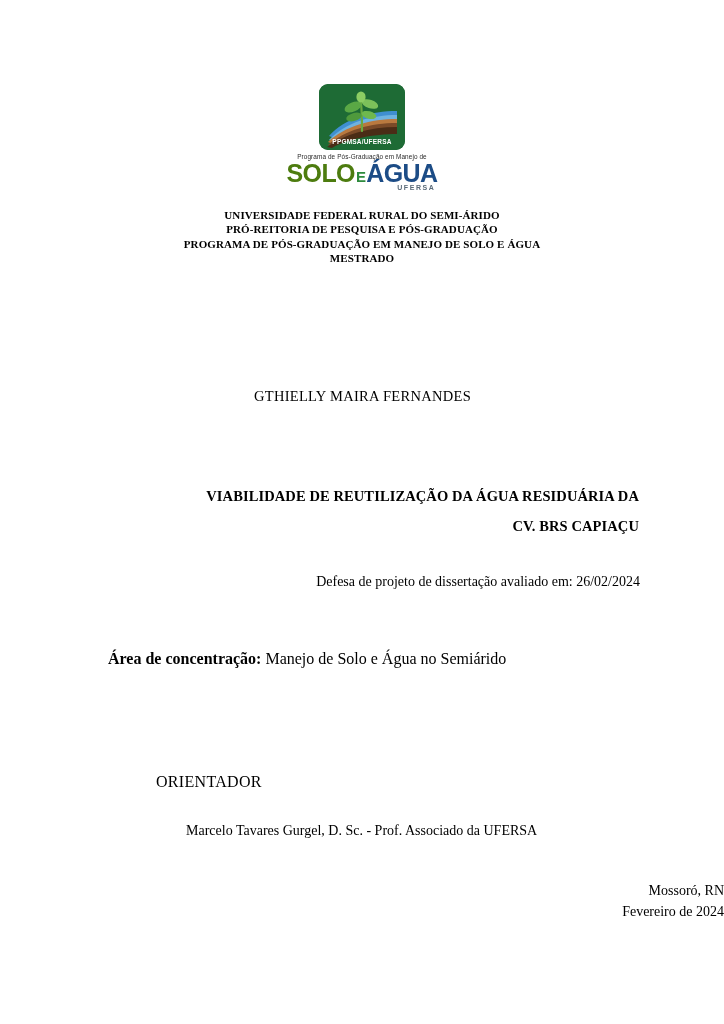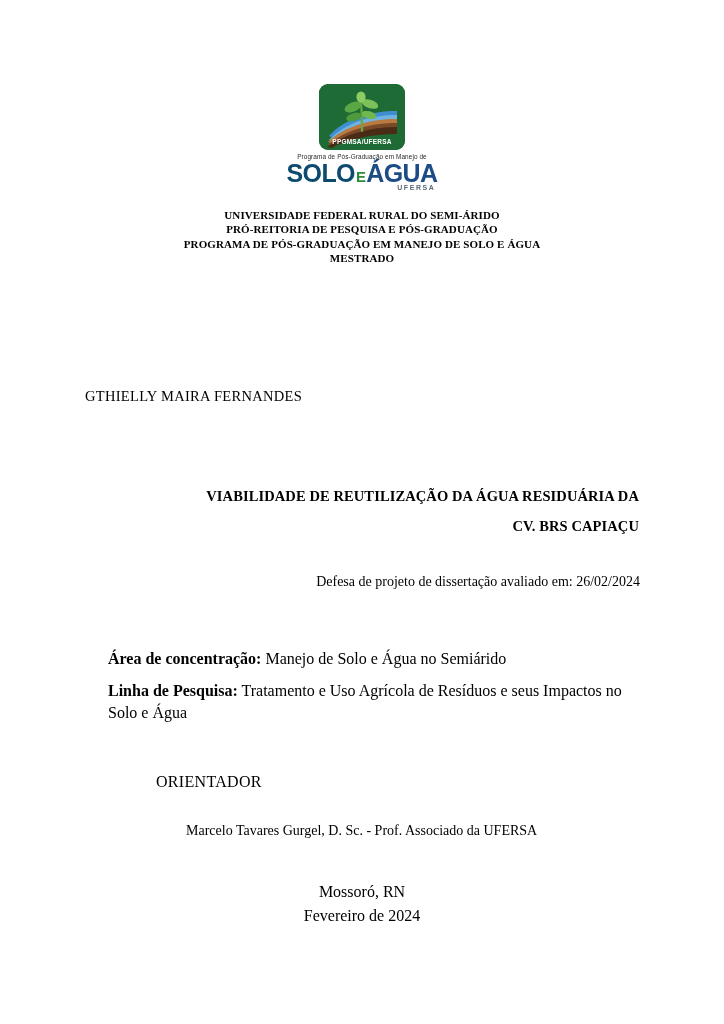--- a/index.html
+++ b/index.html
@@ -63,21 +63,21 @@
   .logo-word {
     margin-top: 0px;
     font-family: "Liberation Sans", sans-serif;
     font-weight: bold;
     font-size: 25px;
     letter-spacing: -0.6px;
     line-height: 1.04;
     display: flex;
     align-items: baseline;
   }
-  .logo-word .w-solo { color: #0c4a6e; }
+  .logo-word .w-solo { color: #4d7c0f; }
   .logo-word .w-e {
     color: #2e8b3d;
     font-size: 15px;
     padding: 0 1px;
   }
   .logo-word .w-agua { color: #1c4c86; }
   .logo-ufersa {
     align-self: flex-end;
     margin-right: 2px;
     margin-top: -2px;
@@ -104,21 +104,21 @@
     line-height: 1.30;
     letter-spacing: 0.1px;
   }
 
   
   .author {
     position: absolute;
     left: 85px;
     right: 84px;
     top: 388px;
-    text-align: left;
+    text-align: center;
     font-size: 14.5px;
     letter-spacing: 0.3px;
   }
 
   
   .doc-title {
     position: absolute;
     left: 85px;
     right: 85px;
     top: 482px;
@@ -166,22 +166,22 @@
     top: 823px;
     font-size: 14px;
   }
 
   
   .footer {
     position: absolute;
     left: 0;
     right: 0;
     top: 880px;
-    text-align: center;
-    font-size: 16px;
+    text-align: right;
+    font-size: 14px;
     line-height: 1.52;
   }
 </style>
 </head>
 <body>
 
 <div class="page">
 
   <div class="logo-block">
     <div class="logo-mark">
@@ -229,24 +229,20 @@
     <div>CV. BRS CAPIAÇU</div>
   </div>
 
   <div class="defense">Defesa de projeto de dissertação avaliado em: 26/02/2024</div>
 
   <div class="meta">
     <div class="meta-row">
       <span class="meta-label">Área de concentração:</span>
       <span>Manejo de Solo e Água no Semiárido</span>
     </div>
-    <div class="meta-row">
-      <span class="meta-label">Linha de Pesquisa:</span>
-      <span>Tratamento e Uso Agrícola de Resíduos e seus Impactos no Solo e Água</span>
-    </div>
   </div>
 
   <div class="advisor-heading">ORIENTADOR</div>
   <div class="advisor-name">Marcelo Tavares Gurgel, D. Sc. - Prof. Associado da UFERSA</div>
 
   <div class="footer">
     <div>Mossoró, RN</div>
     <div>Fevereiro de 2024</div>
   </div>
 

